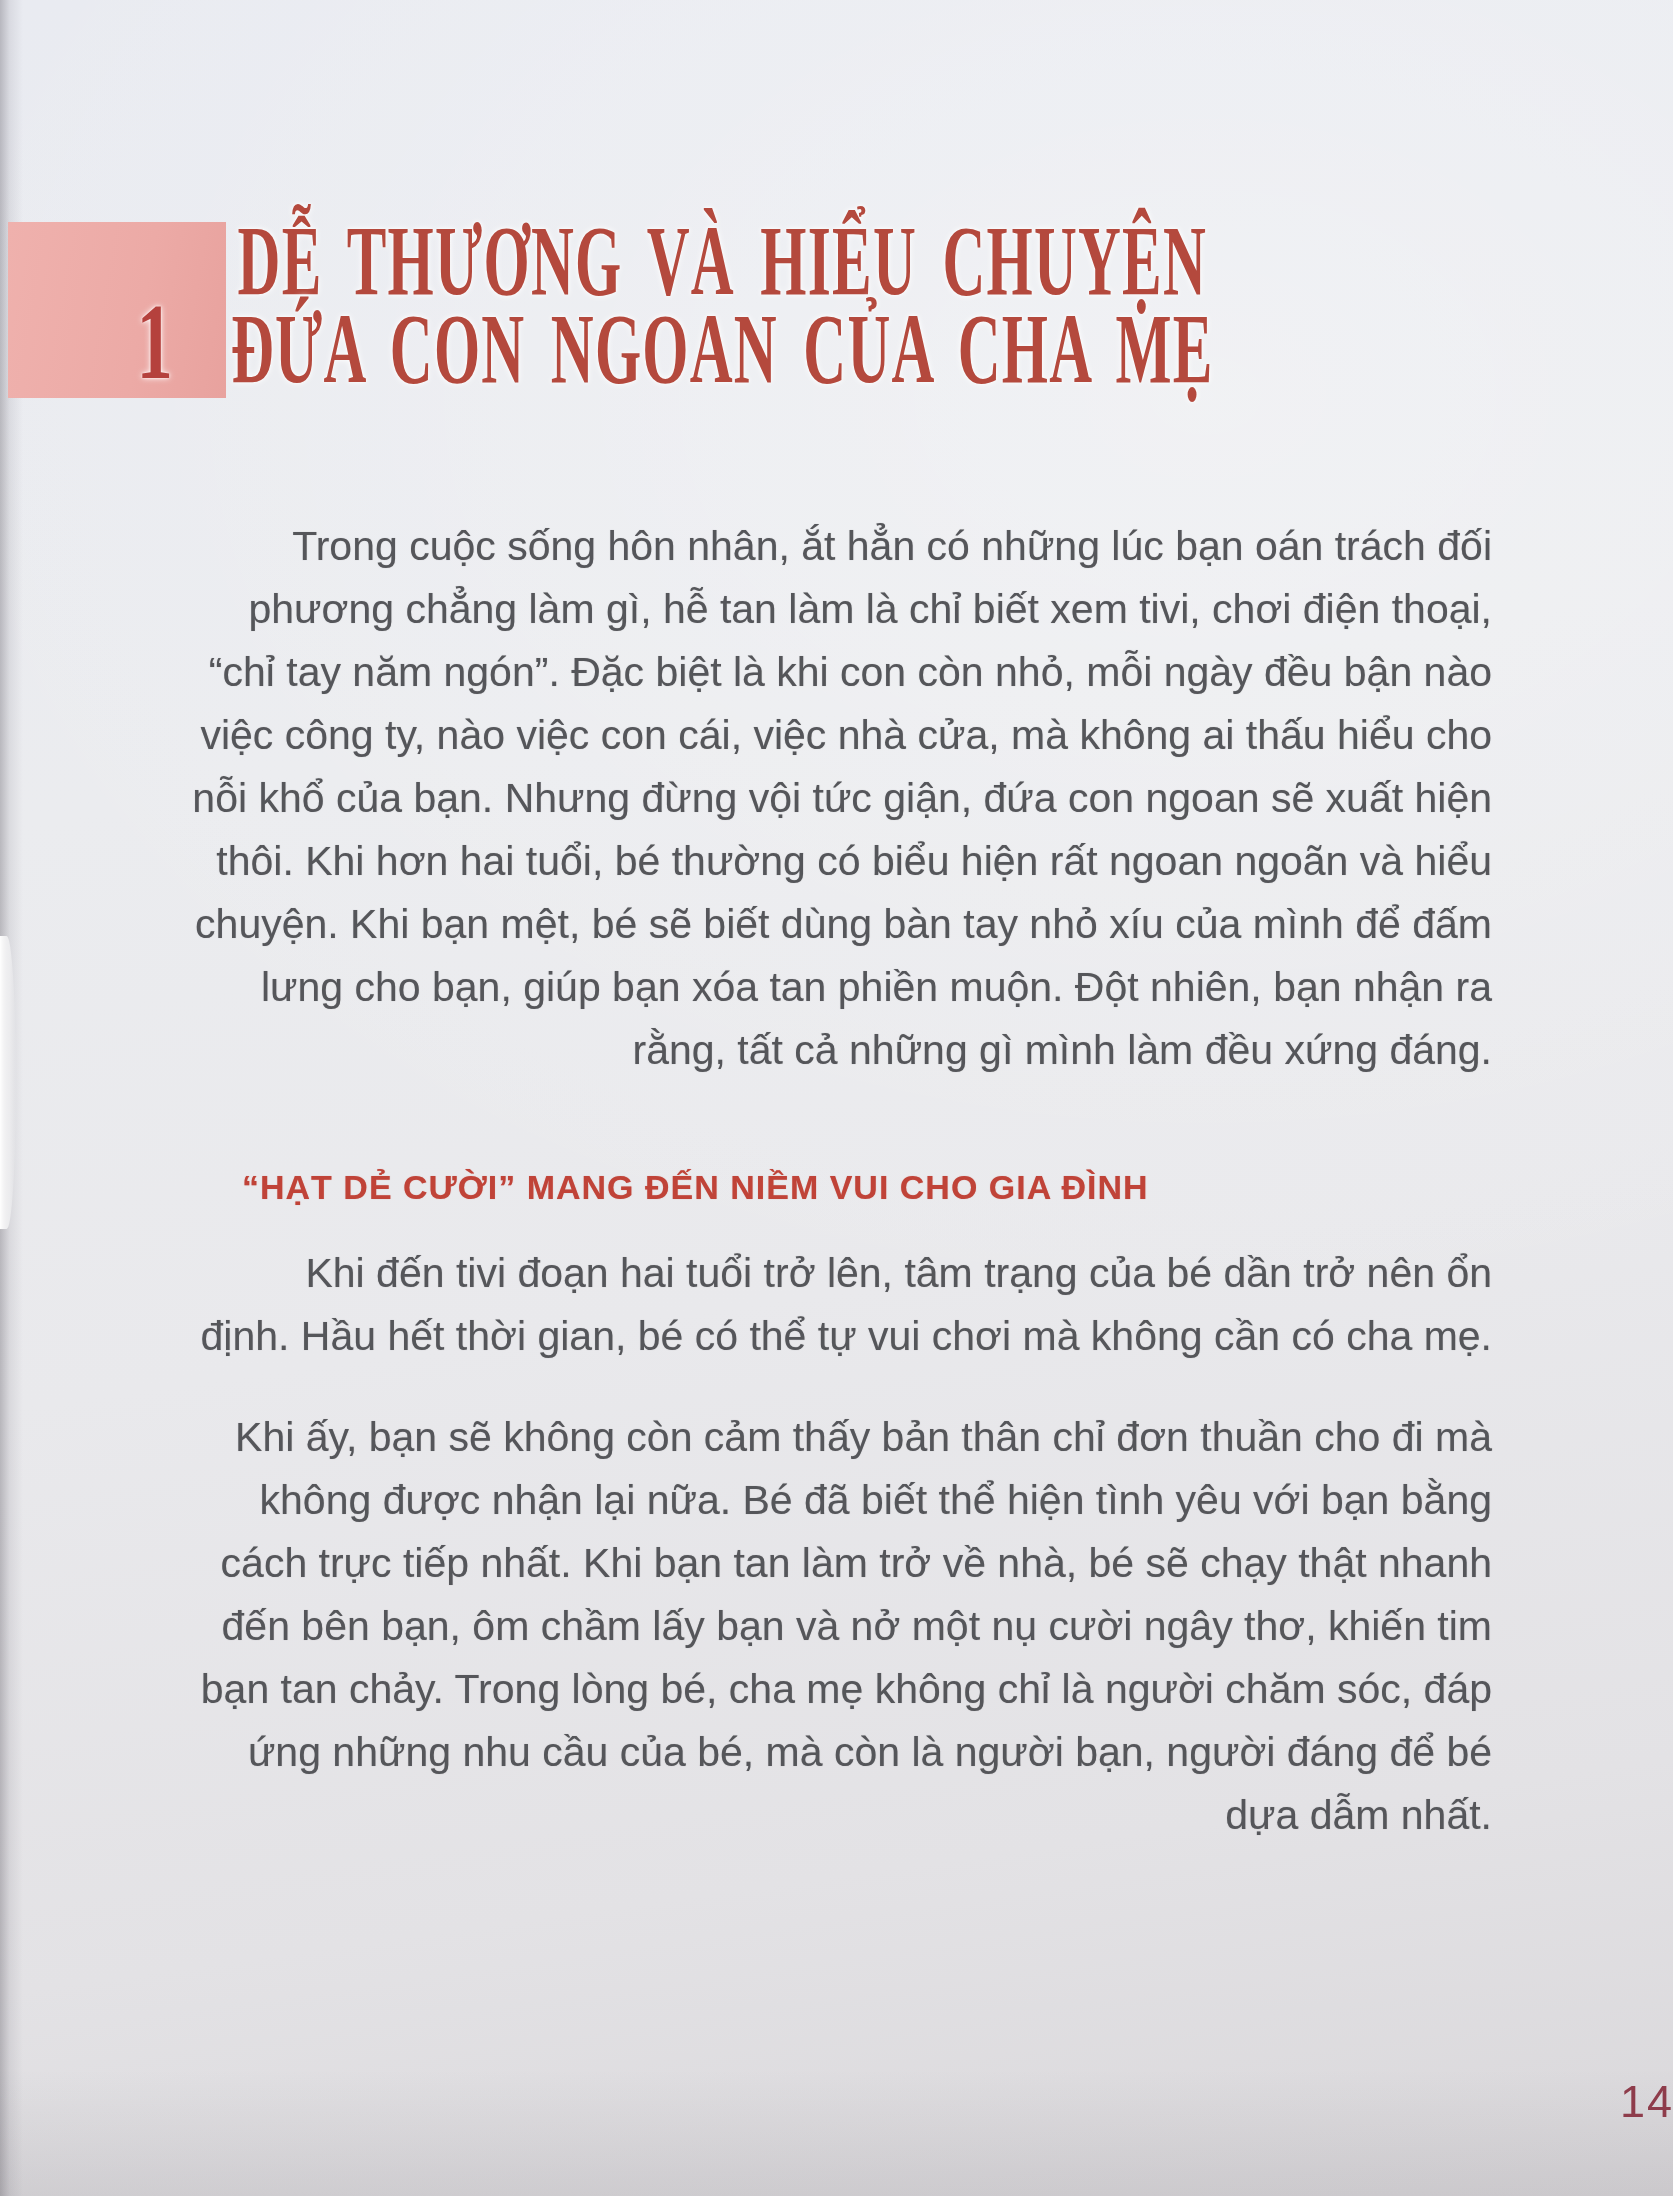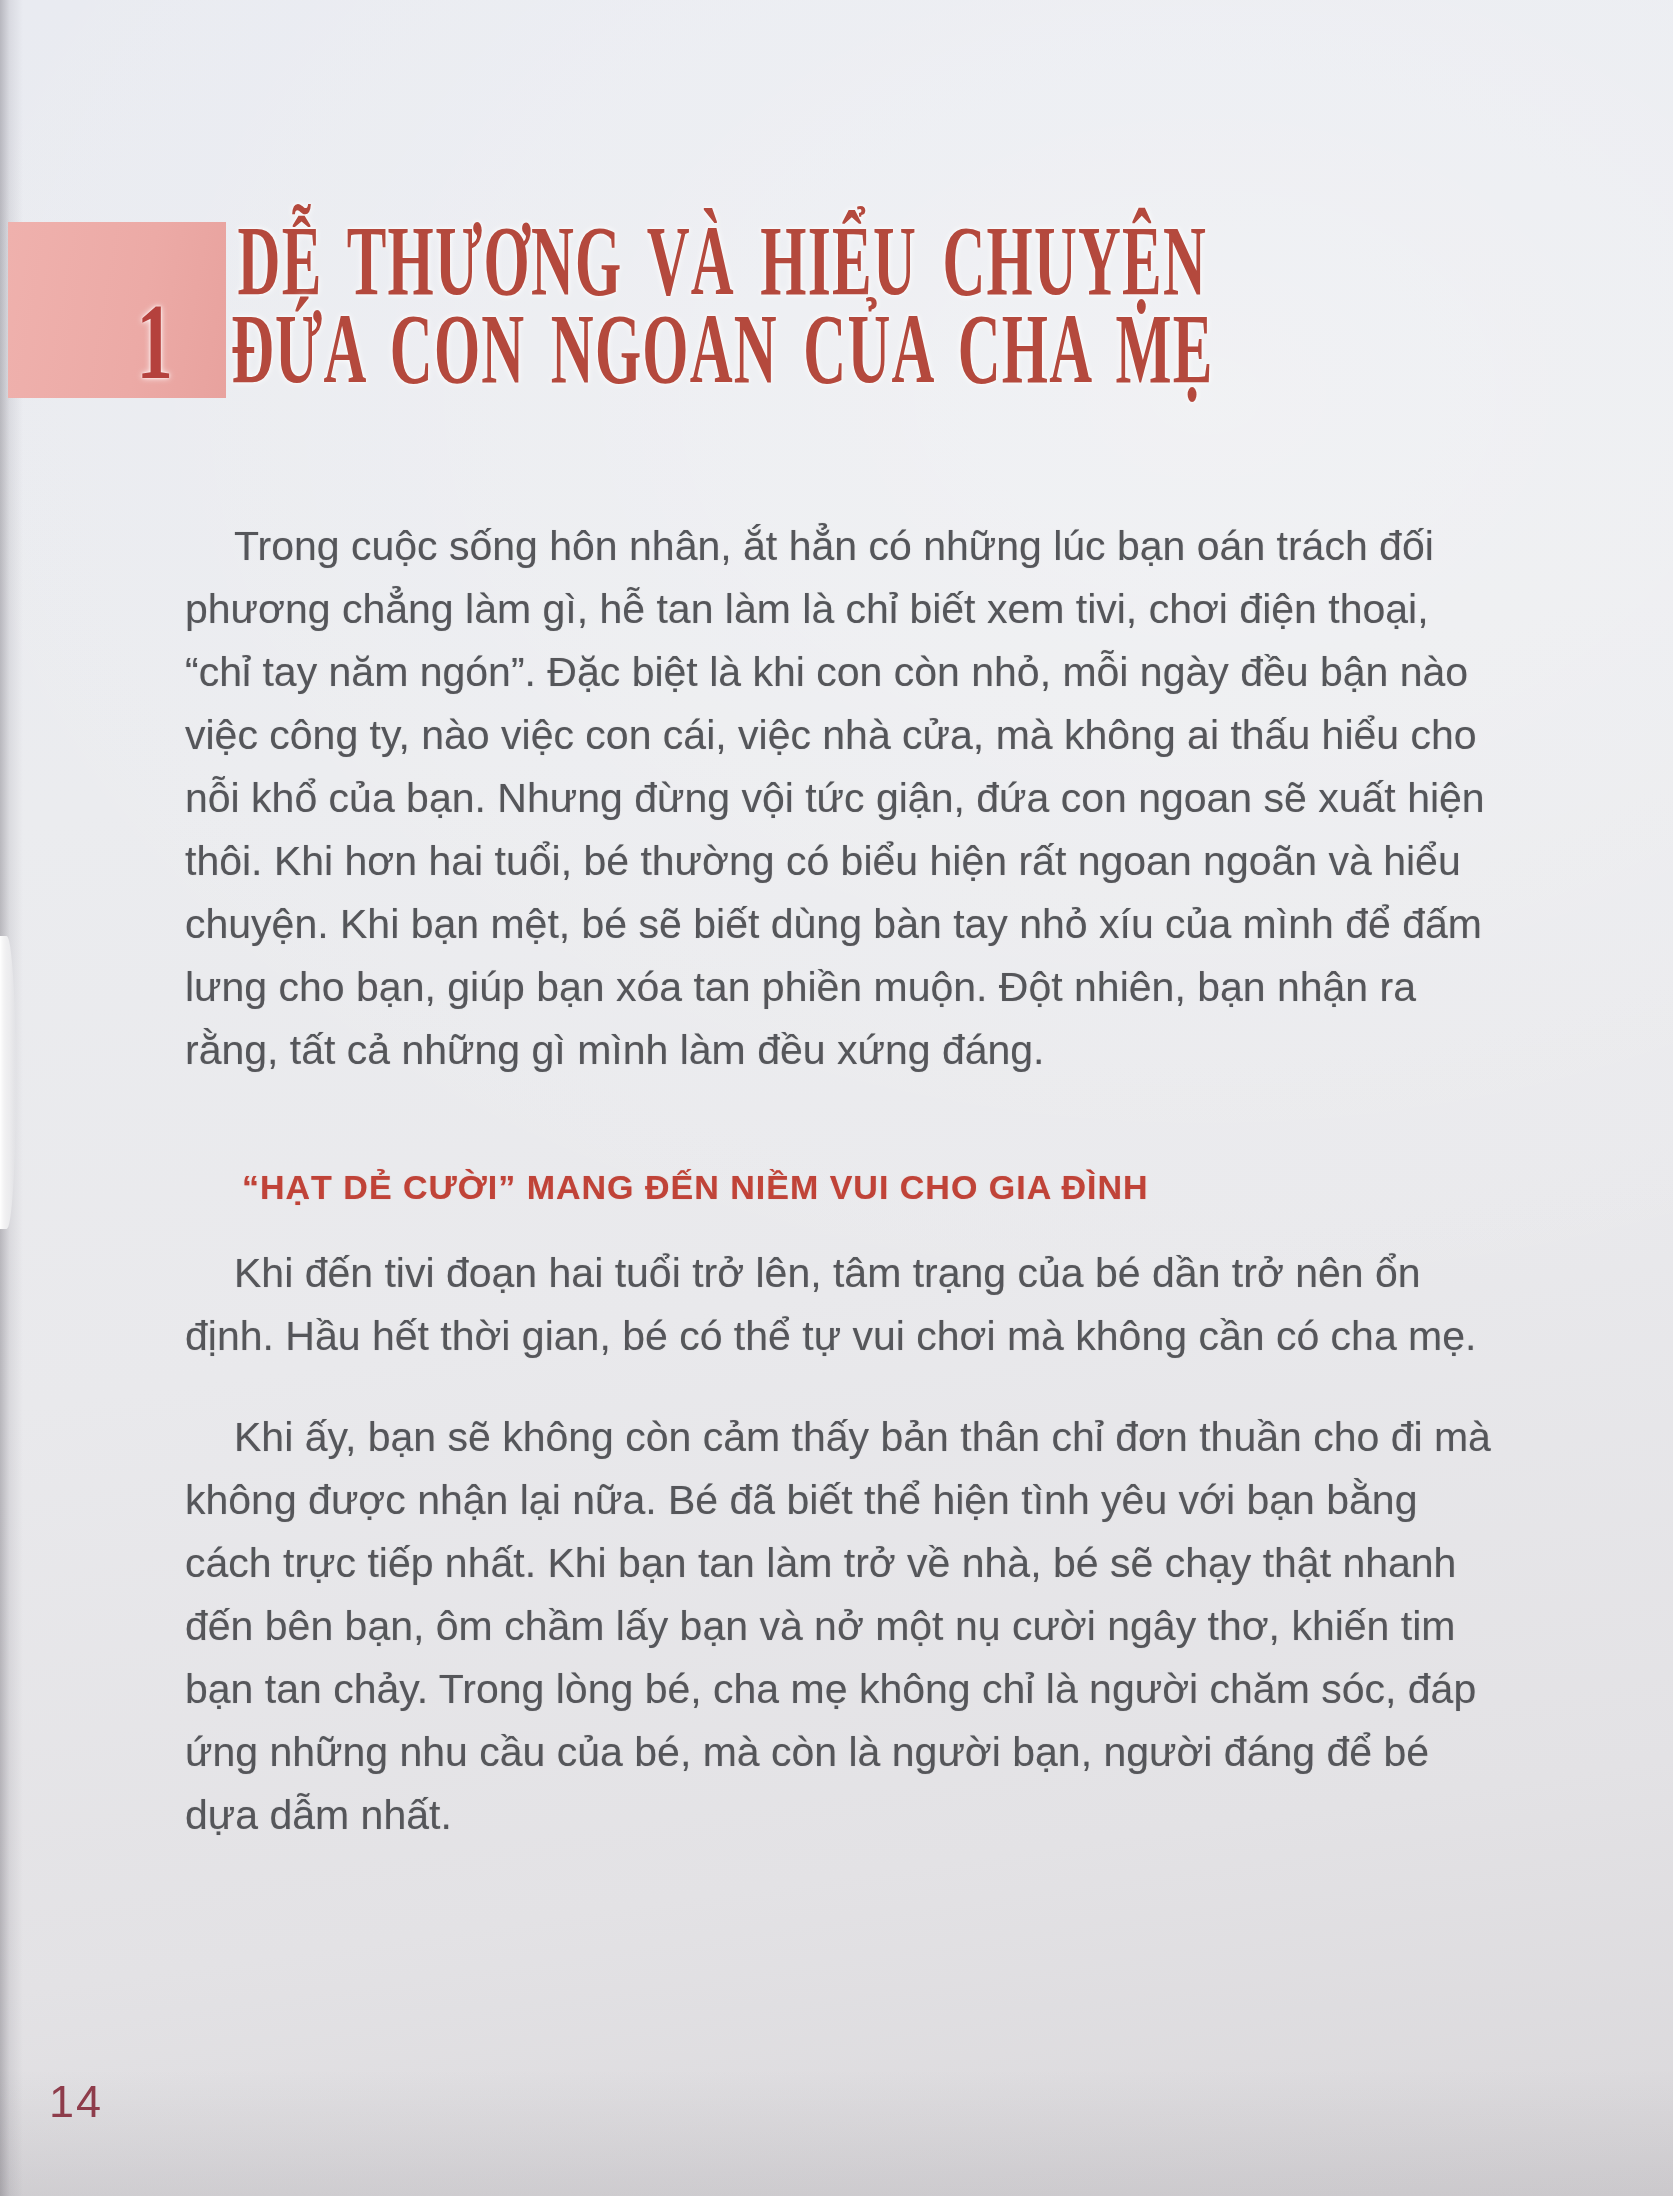--- a/index.html
+++ b/index.html
@@ -93,41 +93,41 @@
     transform-origin: 0 50%;
     text-shadow: 0 0 9.8px rgba(255,255,255,0.9), 0 0 3.9px rgba(255,255,255,0.75);
   }
 
   .body-p {
     margin: 0 0 35px 0;
     font-size: 41px;
     line-height: 63px;
     color: var(--body-text-gray, #55565a);
     text-indent: 49px;
-    text-align: left;
+    text-align: right;
     text-shadow: 0 0 1px rgba(85,86,90,0.35);
   }
   .body-p.tight { margin-bottom: 0; margin-top: 38px; }
 
   .section-heading {
     margin: 62px 0 11.7px 57px;
     max-width: 975px;
     font-size: 34px;
     line-height: 86px;
     font-weight: 700;
     letter-spacing: 1px;
     color: var(--heading-red, #c04338);
     text-shadow: 0 0 1px rgba(192,67,56,0.4);
   }
 
   .page-footer {
     position: absolute;
     left: 0; top: 2075px;
     width: 1674px;
-    text-align: left;
+    text-align: right;
   }
   .page-number {
     display: inline-block;
     margin-left: 49px;
     font-size: 45px;
     line-height: 1.2;
     color: var(--page-number-maroon, #8e3c4b);
     letter-spacing: 2px;
   }
 </style>

